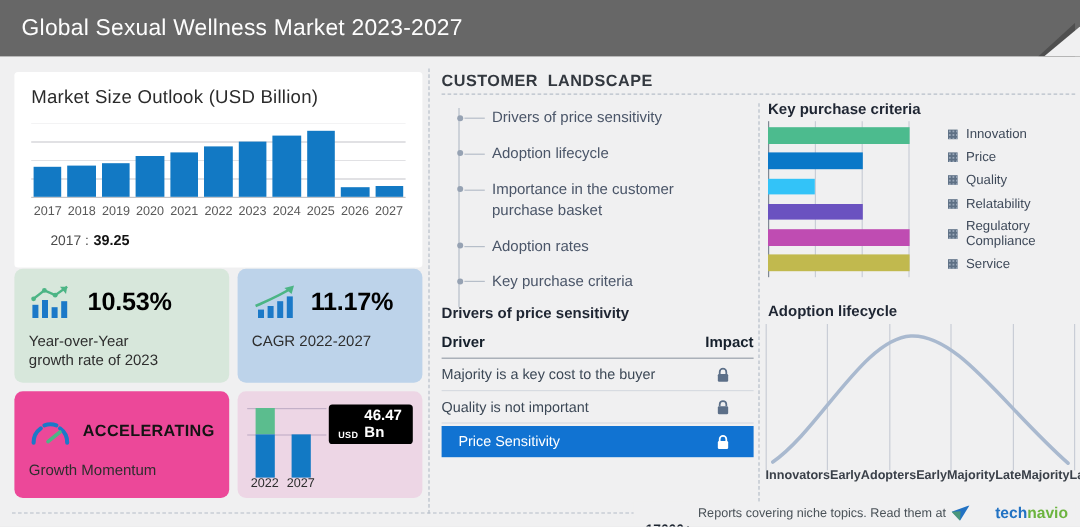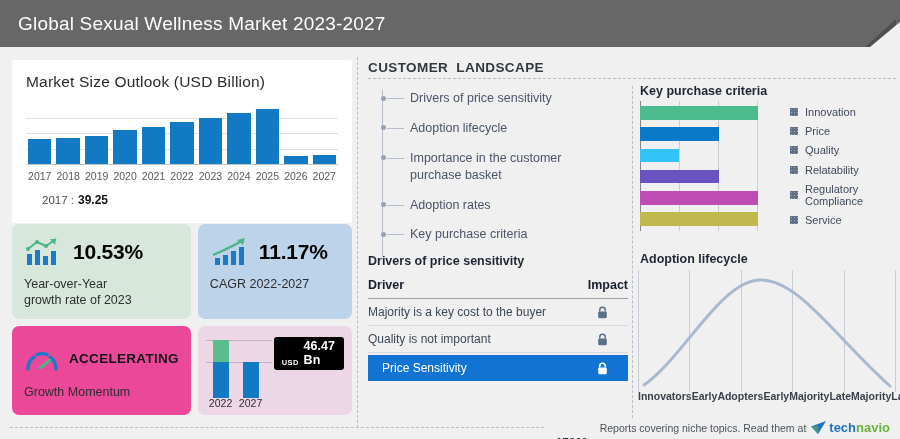--- a/index.html
+++ b/index.html
@@ -90,21 +90,21 @@
   .al-labels { position:absolute; left:638px; top:390px; width:258px; height:24px; display:flex; }
   .al-cell { flex:1; display:flex; flex-direction:row; justify-content:flex-end; text-align:center;
       font-size:10.5px; font-weight:700; color:#3a4049; line-height:1.15; }
 
   
   .footer-line { position:absolute; left:10px; right:10px; bottom:11px; border-top:1px dashed #b4bcc8; }
   .footer-note { position:absolute; right:4px; bottom:2px; height:19px; display:flex; align-items:center; gap:5px;
       background:#f0f0f1; padding:0 6px 0 10px; }
   .fn-count { font-size:11.5px; font-weight:700; color:#1c2430;margin-top:29px; }
   .fn-text { font-size:10.5px; color:#4a5258; }
-  .brand { display:flex; align-items:center; gap:3px; font-size:13px; font-weight:700; }
+  .brand { display:flex; align-items:center; gap:21px; font-size:13px; font-weight:700; }
   .brand .tech { color:#2272c3; }
   .brand .navio { color:#6cb43f; }
 </style>
 </head>
 <body>
 
 <div class="canvas">
 
   <div class="header">
     <h1>Global Sexual Wellness Market 2023-2027</h1>

